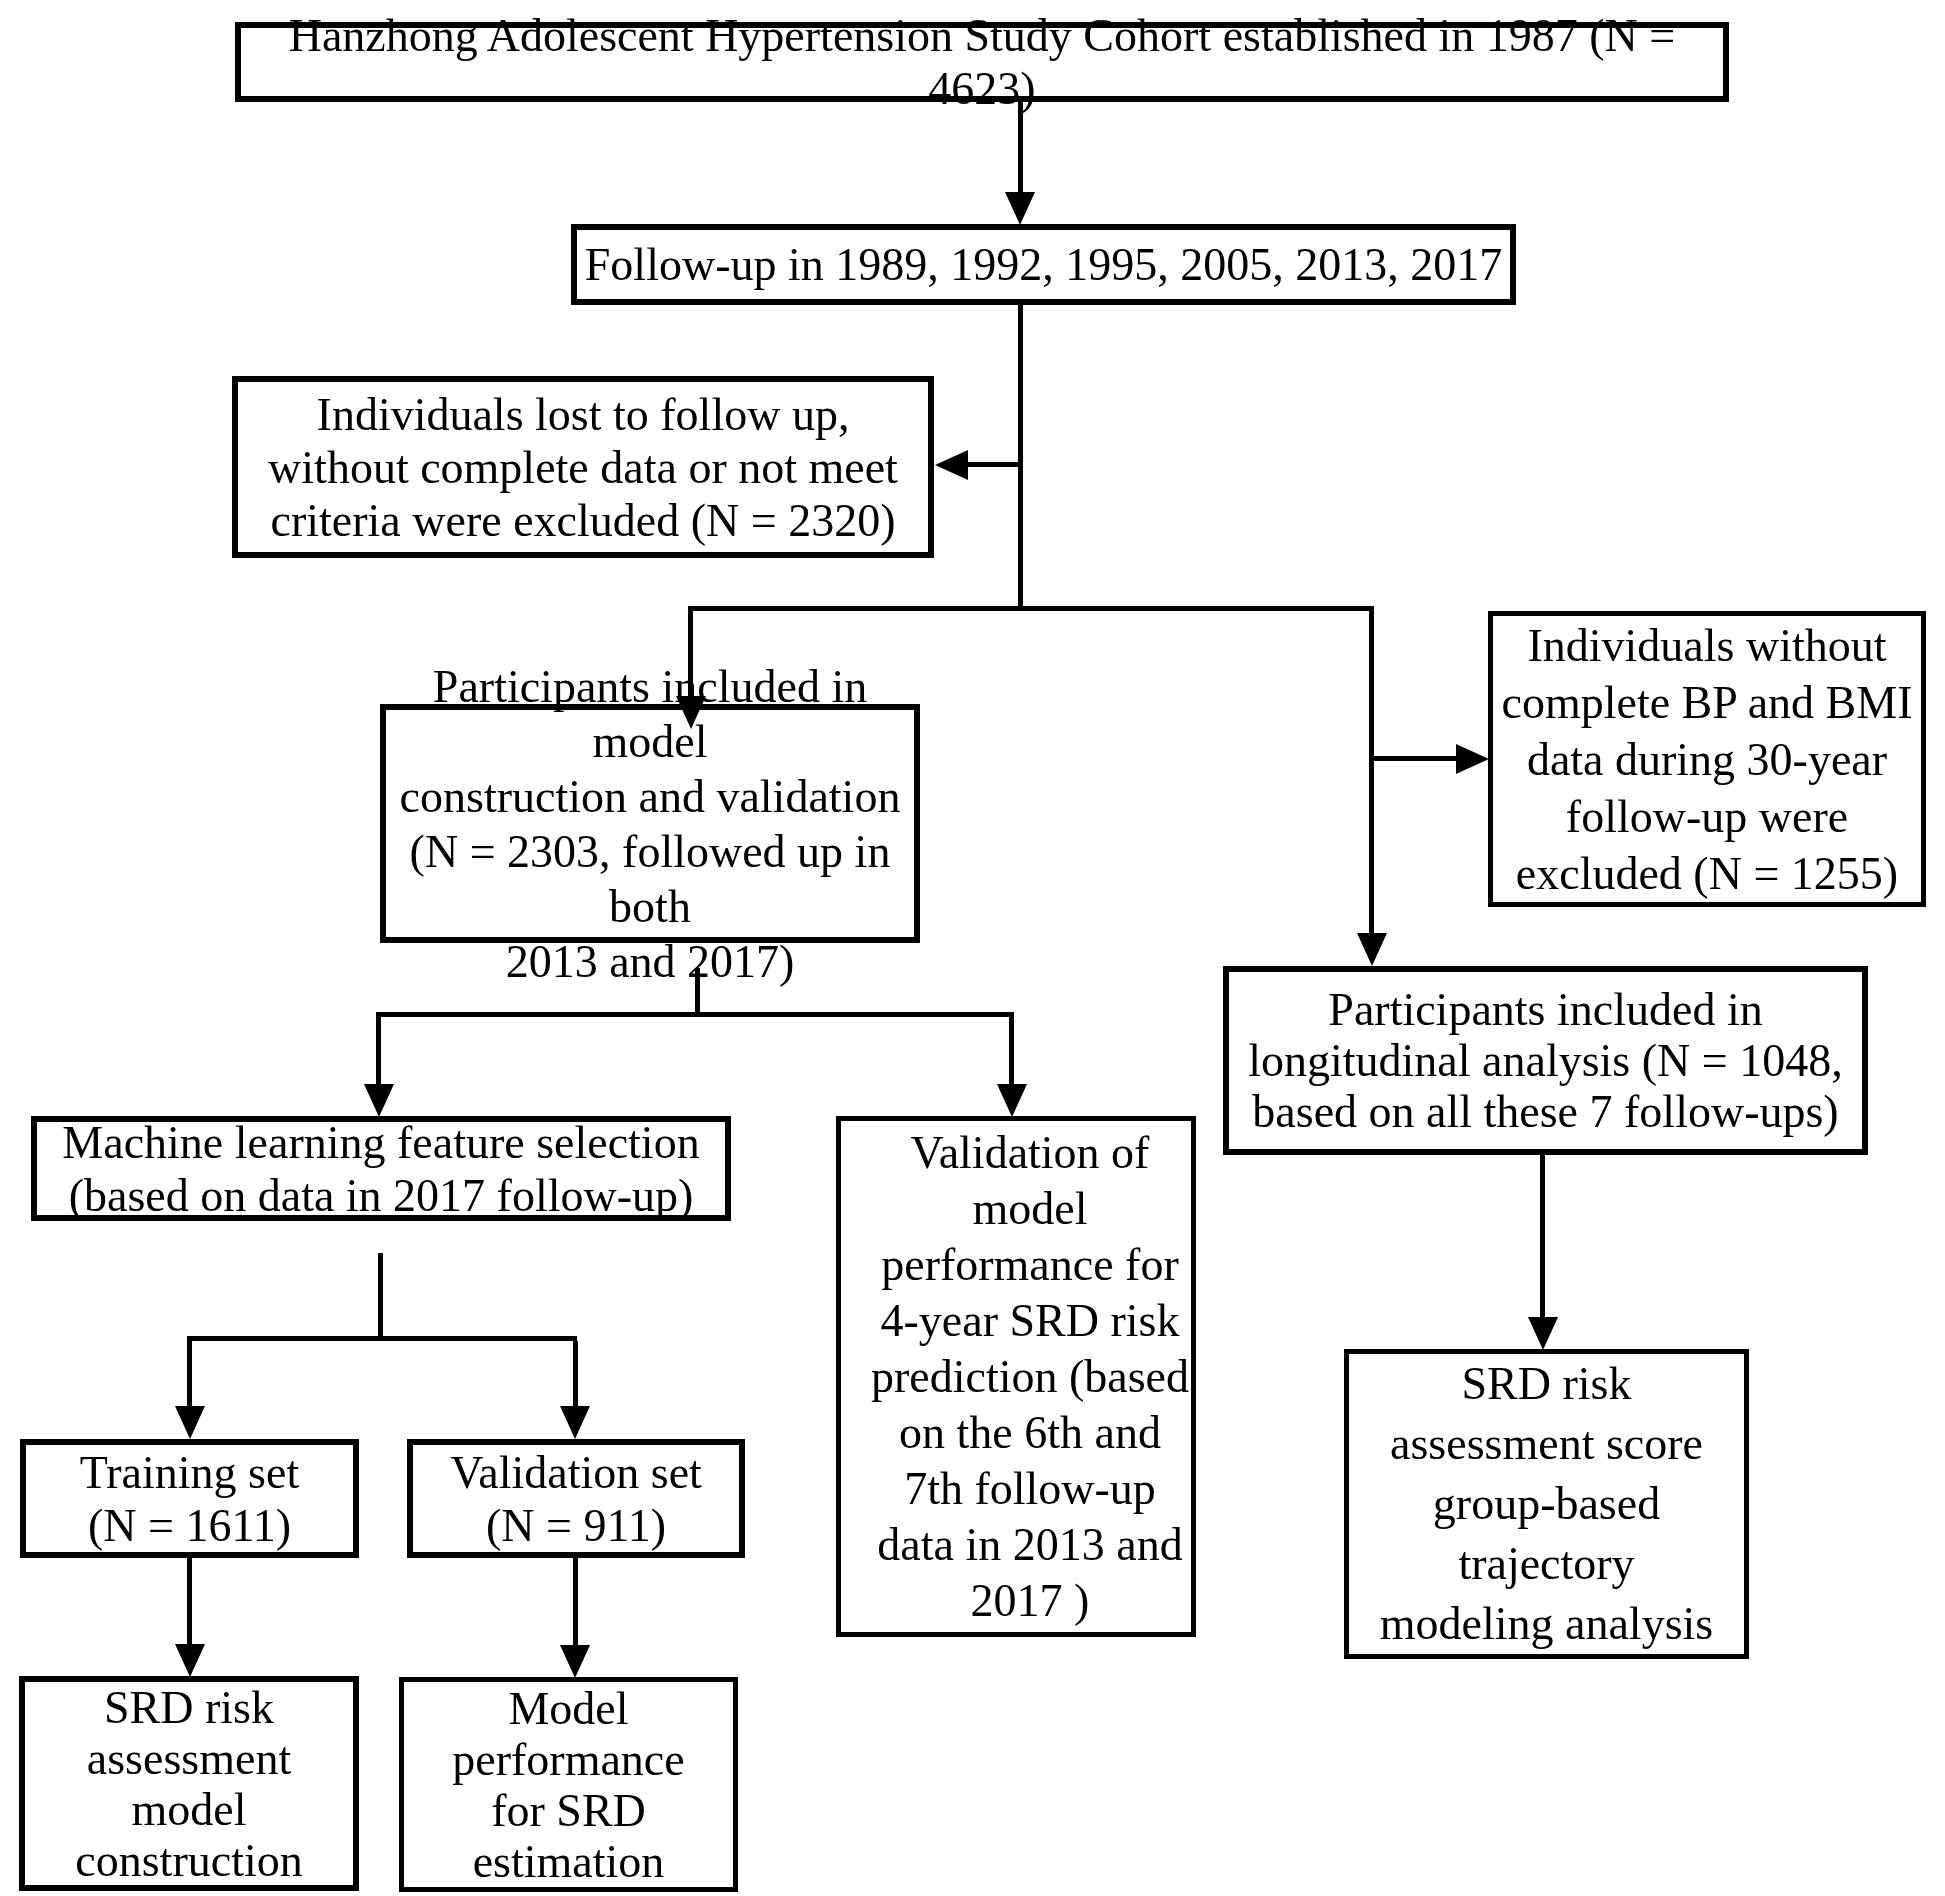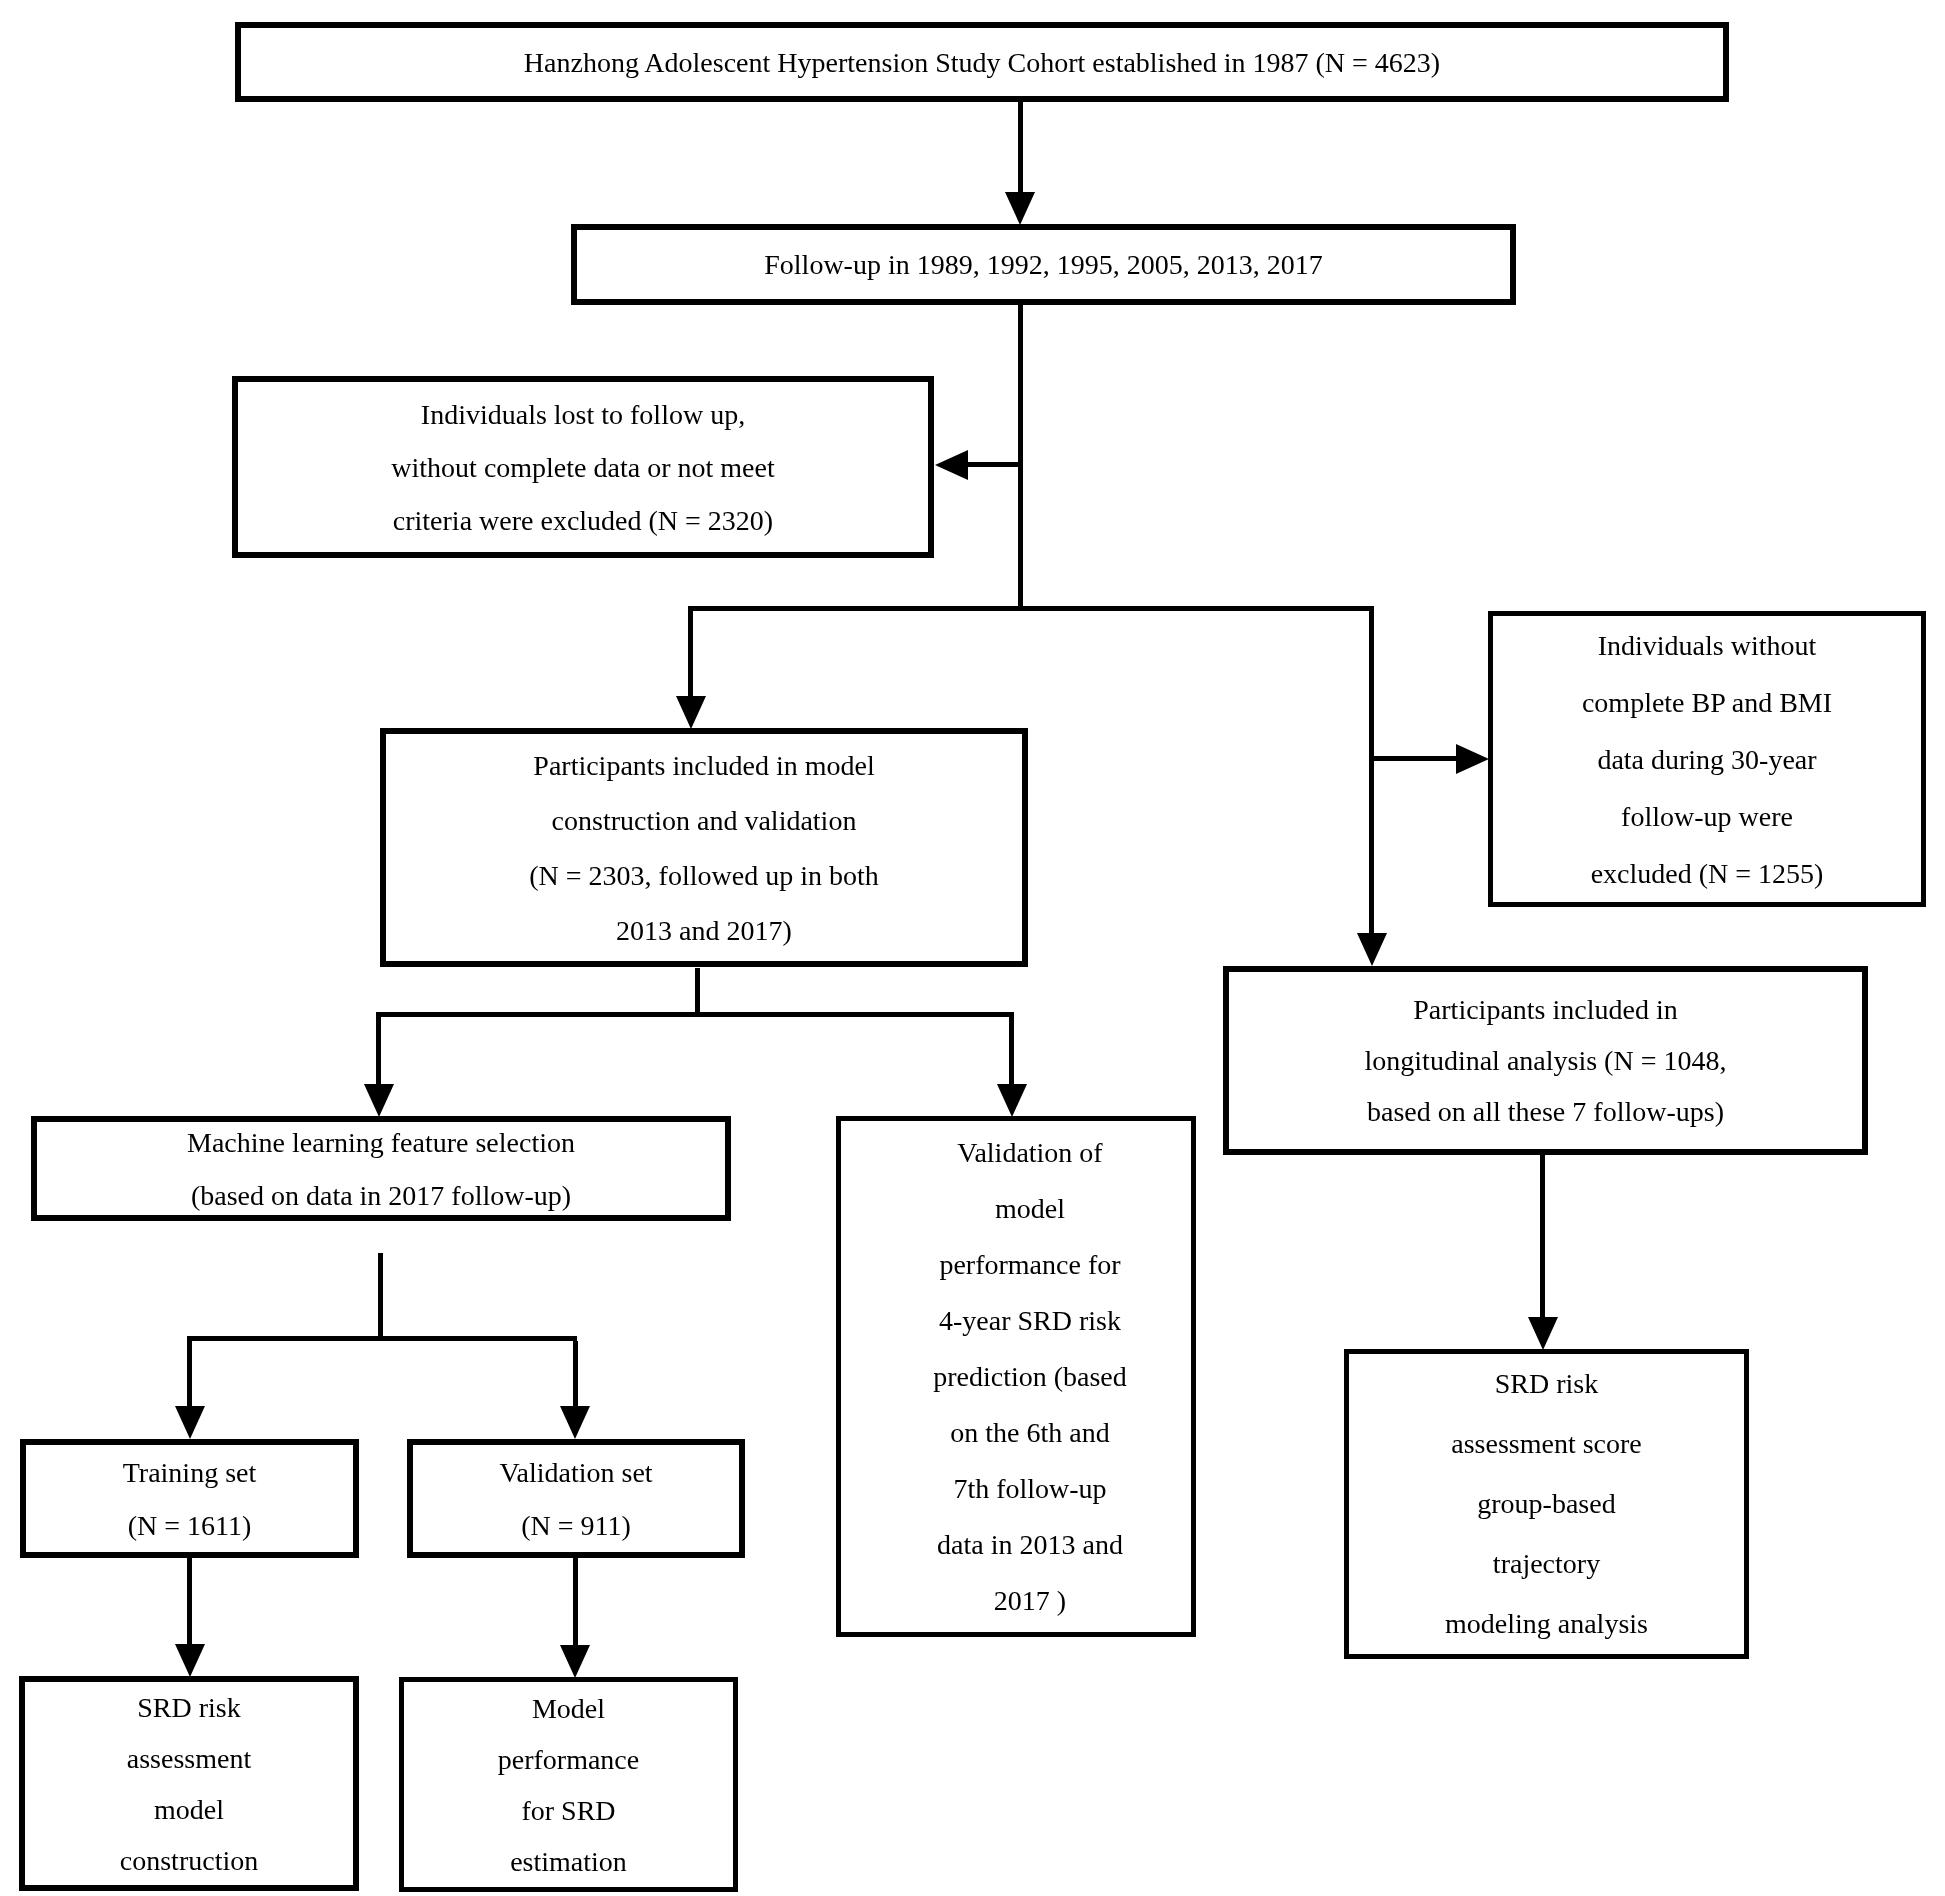--- a/index.html
+++ b/index.html
@@ -25,21 +25,21 @@
     border: 6.3px solid var(--line);
     background: var(--bg);
     display: flex;
     align-items: center;
     justify-content: center;
     text-align: center;
   }
   .box.thin { border-width: 5px; }
   .node-text {
     white-space: pre-line;
-    font-size: 28px;
+    font-size: 46px;
     line-height: 53px;
     display: block;
     width: 100%;
   }
   .lh81 .node-text { line-height: 51px; }
   .lh88 .node-text { line-height: 55px; }
   .lh90 .node-text { line-height: 56px; padding-left: 28px; }
   .lh91 .node-text { line-height: 57px; }
   .lh96 .node-text { line-height: 60px; }
   .line {
@@ -81,21 +81,21 @@
   <div class="box" style="left:571px;top:224px;width:945px;height:81px">
     <span class="node-text">Follow-up in 1989, 1992, 1995, 2005, 2013, 2017</span>
   </div>
 
   <div class="box" style="left:232px;top:376px;width:702px;height:182px">
     <span class="node-text">Individuals lost to follow up,
 without complete data or not meet
 criteria were excluded (N = 2320)</span>
   </div>
 
-  <div class="box lh88" style="left:380px;top:728px;width:648px;height:239px">
+  <div class="box lh88" style="left:380px;top:704px;width:540px;height:239px">
     <span class="node-text">Participants included in model
 construction and validation
 (N = 2303, followed up in both
 2013 and 2017)</span>
   </div>
 
   <div class="box thin lh91" style="left:1488px;top:611px;width:438px;height:296px">
     <span class="node-text">Individuals without
 complete BP and BMI
 data during 30-year

